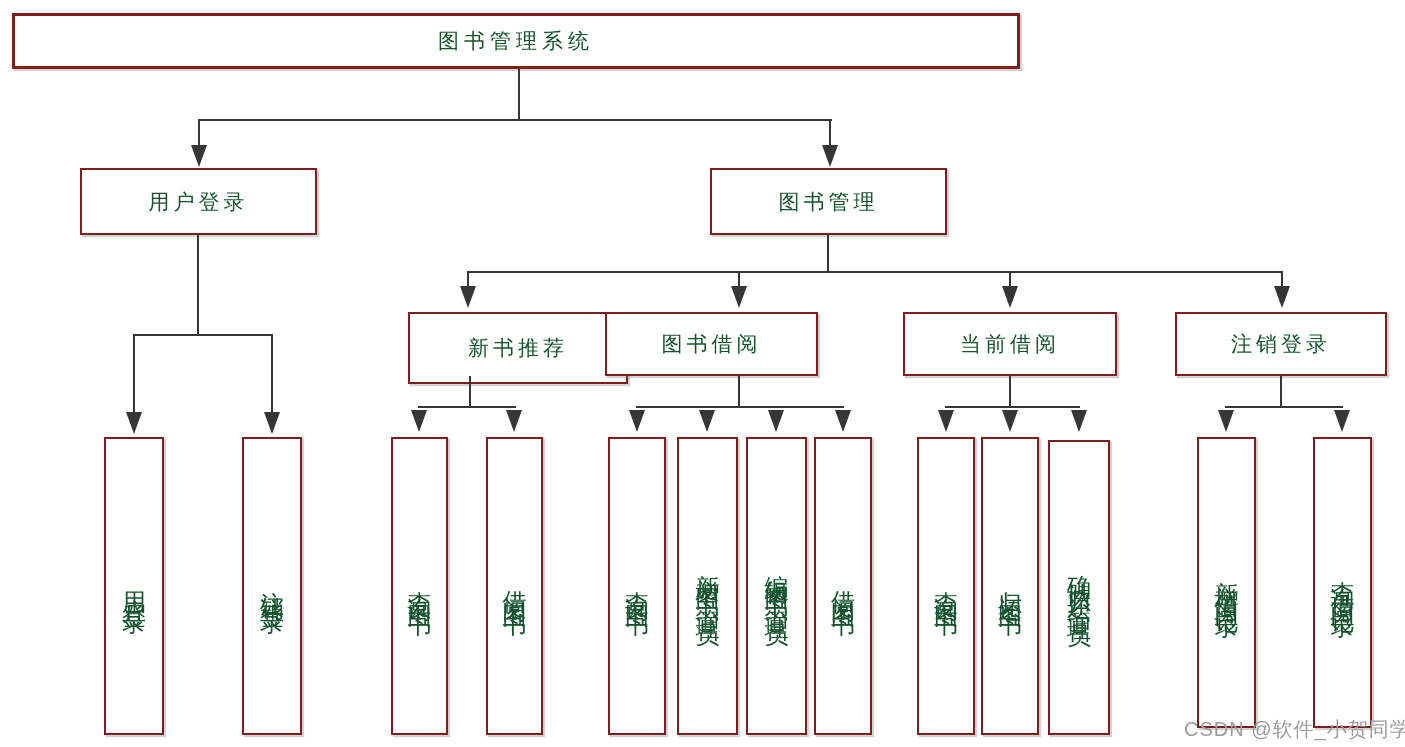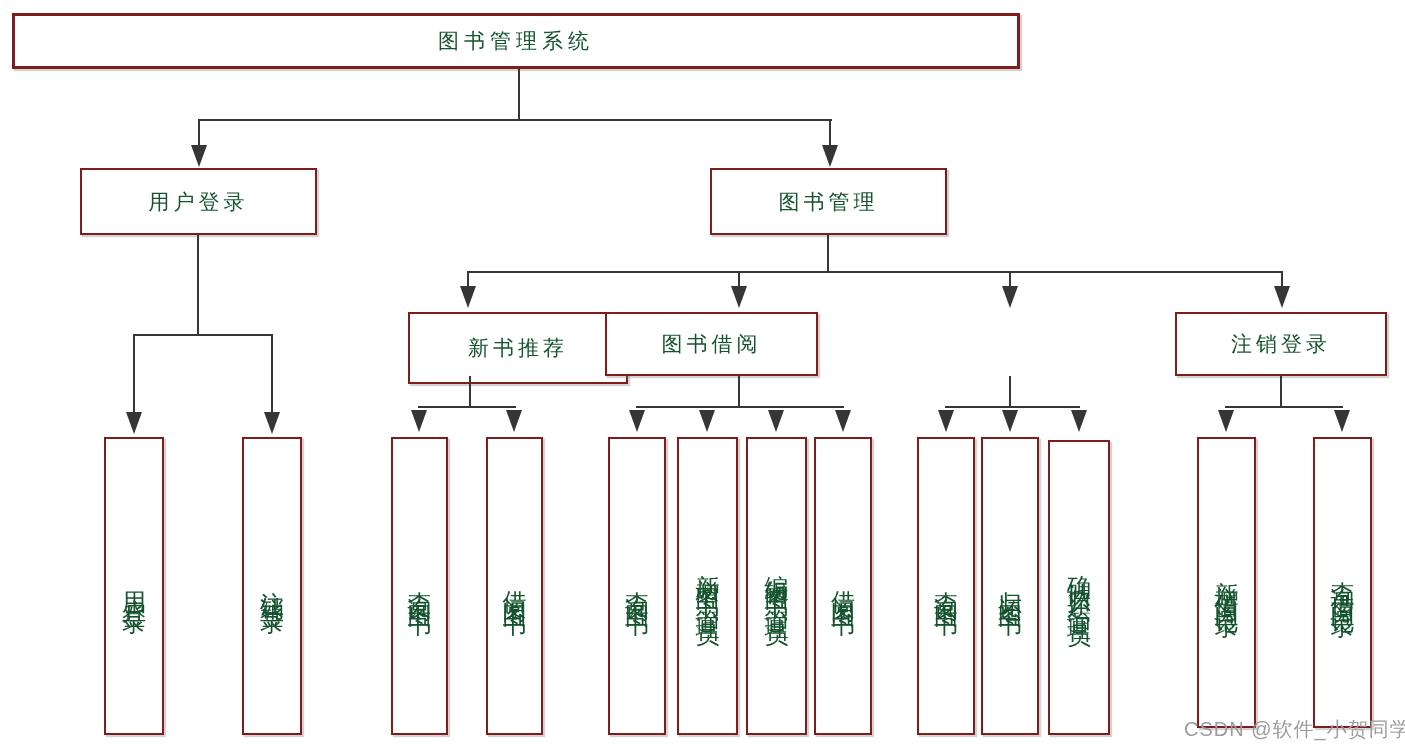--- a/index.html
+++ b/index.html
@@ -92,20 +92,21 @@
   <div class="line" style="left:738px; top:271px; width:2px; height:17px;"></div>
   <div class="line" style="left:1009px; top:271px; width:2px; height:17px;"></div>
   <div class="line" style="left:1281px; top:271px; width:2px; height:17px;"></div>
   <div class="arrow" style="left:460px; top:286px;"></div>
   <div class="arrow" style="left:731px; top:286px;"></div>
   <div class="arrow" style="left:1002px; top:286px;"></div>
   <div class="arrow" style="left:1274px; top:286px;"></div>
 
   <div class="box h-box" style="left:376px; top:312px; width:220px; height:72px;margin-left:32px;">新书推荐</div>
   <div class="box h-box" style="left:605px; top:312px; width:213px; height:64px;">图书借阅</div>
+  <div class="box h-box" style="left:903px; top:312px; width:214px; height:64px;">当前借阅</div>
   <div class="box h-box" style="left:1175px; top:312px; width:212px; height:64px;">注销登录</div>
 
   <div class="line" style="left:469px; top:376px; width:2px; height:32px;"></div>
   <div class="line" style="left:418px; top:406px; width:98px; height:2px;"></div>
   <div class="arrow" style="left:411px; top:410px;"></div>
   <div class="arrow" style="left:506px; top:410px;"></div>
 
   <div class="line" style="left:738px; top:376px; width:2px; height:32px;"></div>
   <div class="line" style="left:636px; top:406px; width:208px; height:2px;"></div>
   <div class="arrow" style="left:629px; top:410px;"></div>

